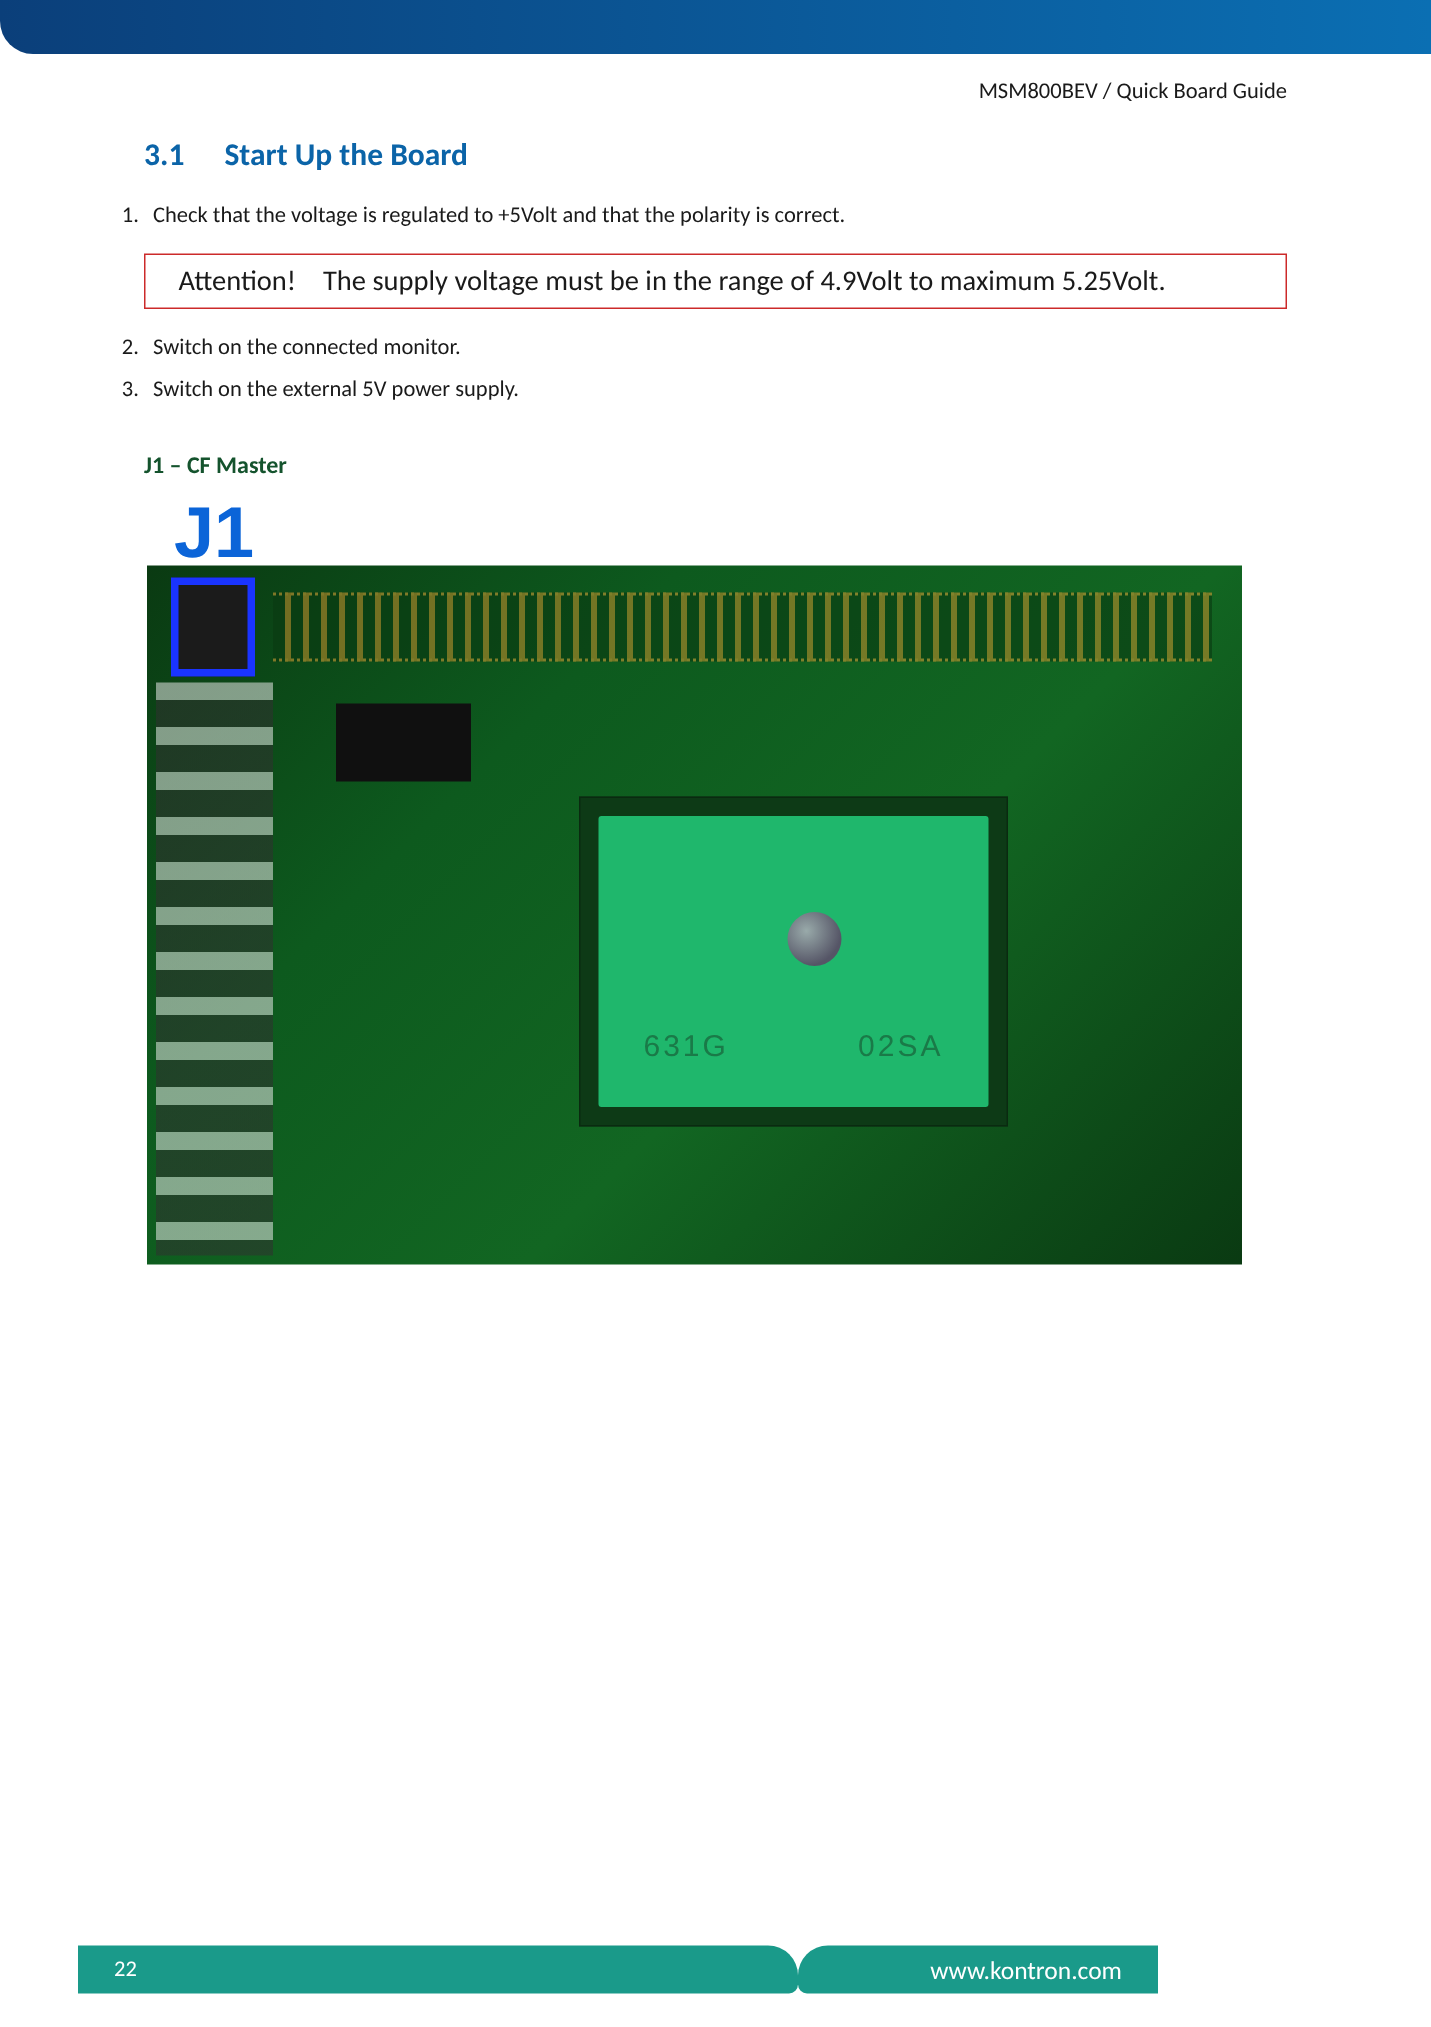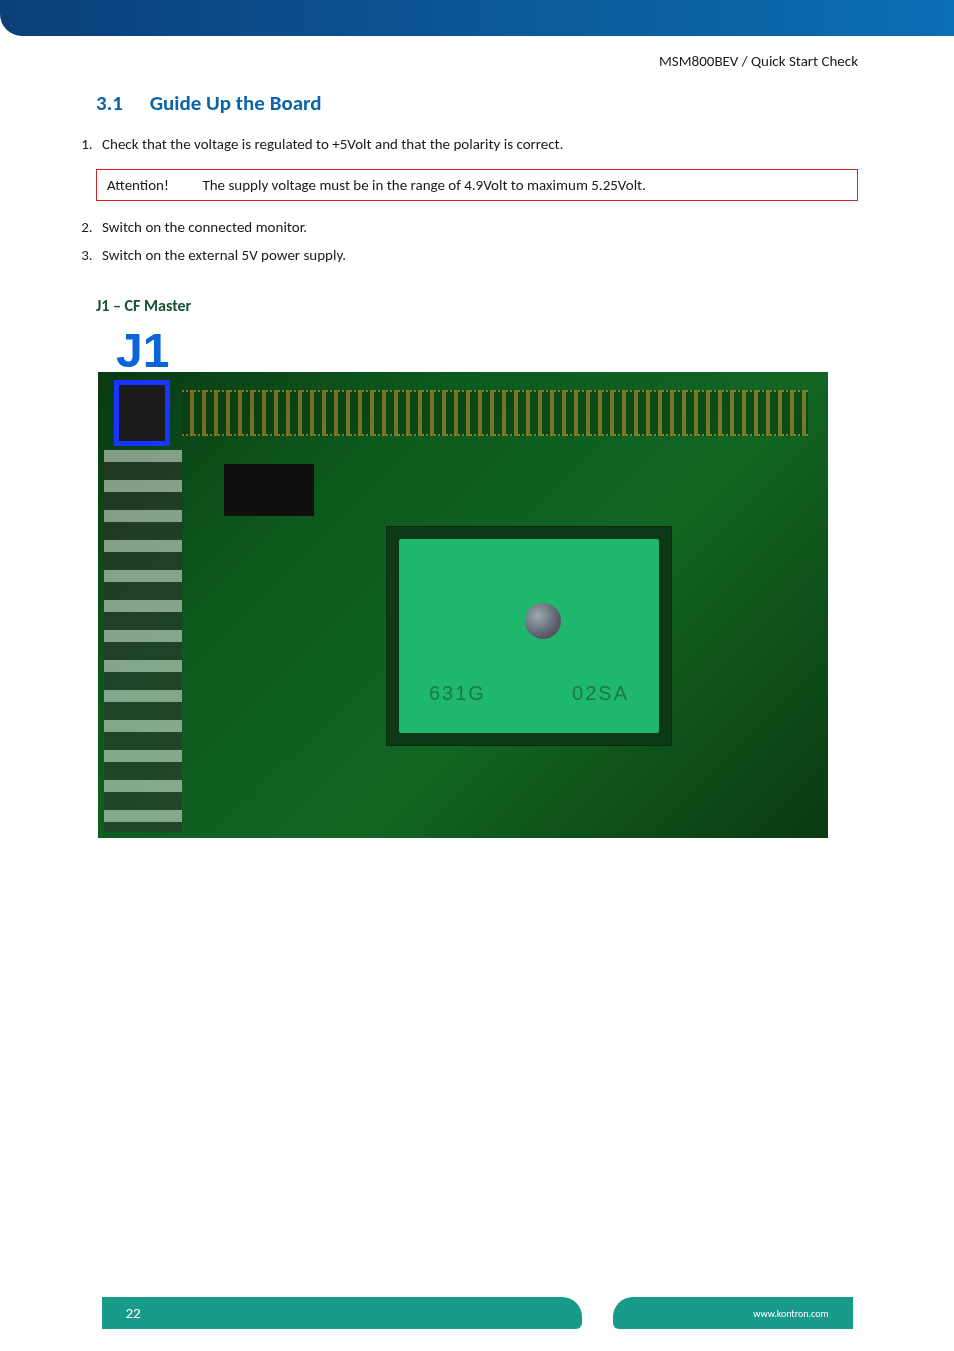--- a/index.html
+++ b/index.html
@@ -44,23 +44,23 @@
     margin-bottom: 10px;
   }
   ol.steps li {
     font-size: 15px;
     color: #1a1a1a;
     padding: 3px 0 3px 6px;
     line-height: 1.5;
   }
   .attention-box {
     border: 1px solid #cc2a2a;
-    padding: 6px 10px;
+    padding: 6px 22px;
     margin: 8px 0 12px 0;
-    font-size: 15px;
+    font-size: 19px;
     color: #1a1a1a;
   }
   .attention-box .label {
     display: inline-block;
     width: 92px;
   }
   .attention-box b { font-weight: 700; }
   .subheading {
     color: #14532d;
     font-weight: 700;
@@ -151,62 +151,61 @@
     height: 52px;
     background: #101010;
   }
   .footer {
     position: absolute;
     bottom: 22px;
     left: 52px;
     right: 52px;
     height: 32px;
     display: flex;
-    justify-content: center;
+    justify-content: flex-start;
     align-items: center;
-    gap: 31px;
   }
   .footer-left {
     background: #1a9a8a;
     height: 32px;
     border-top-right-radius: 20px;
     border-bottom-right-radius: 6px;
     color: #fff;
     font-size: 15px;
     padding: 0 24px;
     min-width: 480px;
     display: flex;
     align-items: center;
   }
   .footer-right {
     background: #1a9a8a;
     height: 32px;
     border-top-left-radius: 20px;
     border-bottom-left-radius: 6px;
     color: #fff;
-    font-size: 10px;
+    font-size: 17px;
     padding: 12px 24px;
     min-width: 240px;
     display: flex;
     align-items: center;
     justify-content: flex-end;
   }
 </style>
 </head>
 <body>
 
 <div class="top-bar"></div>
 
-<div class="header-right">MSM800BEV / Quick Start Check</div>
+<div class="header-right">MSM800BEV / Quick Board Guide</div>
 
 <div class="content">
 
   <div class="section-heading">
     <span class="num">3.1</span>
-    <span>Guide Up the Board</span>
+    <span>Start Up the Board</span>
   </div>
 
   <ol class="steps" start="1">
     <li>Check that the voltage is regulated to +5Volt and that the polarity is correct.</li>
   </ol>
 
   <div class="attention-box">
     <span class="label">Attention!</span>
     <span>The supply voltage must be in the range of 4.9Volt to maximum 5.25Volt.</span>
   </div>

